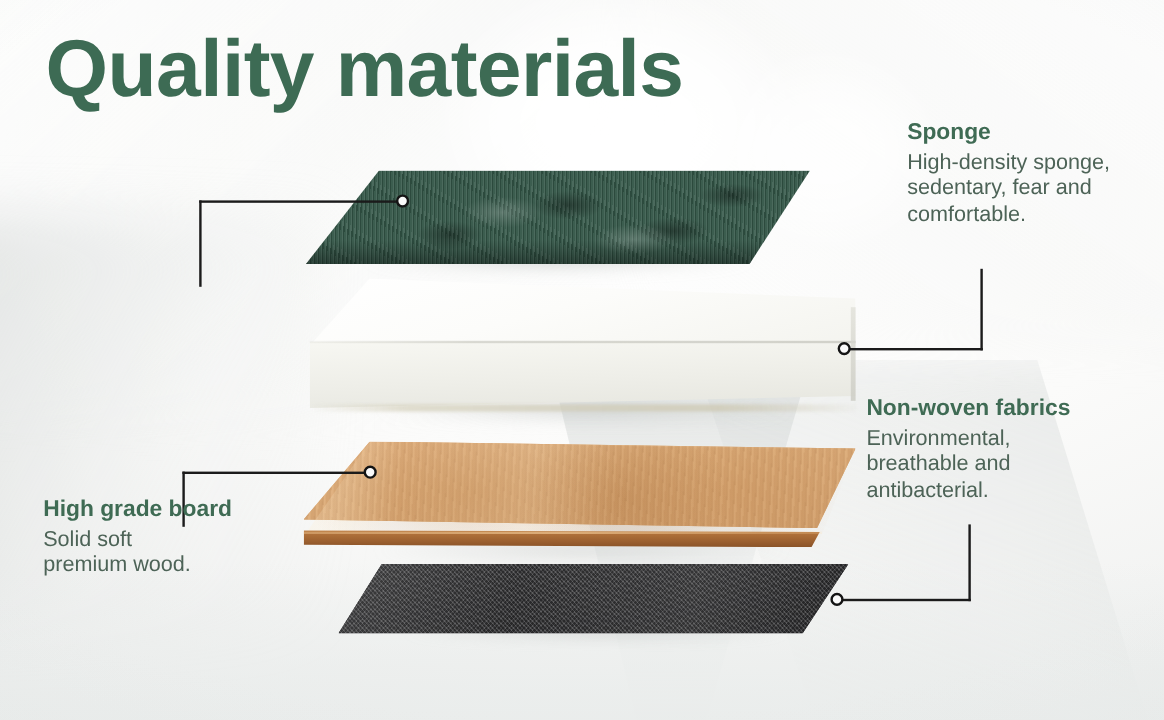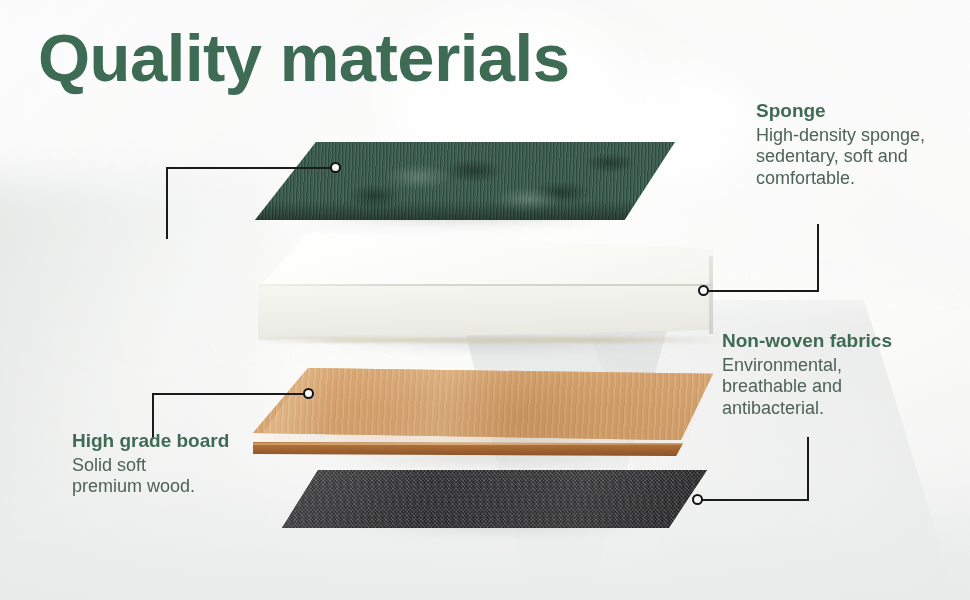--- a/index.html
+++ b/index.html
@@ -136,21 +136,21 @@
     background:radial-gradient(52% 60% at 50% 30%,rgba(176,180,178,.4),rgba(210,214,212,0) 72%);
     filter:blur(5px);}
 
   
   .callout{position:absolute;}
   .callout .c-title{font-size:19px;font-weight:700;color:#3f6b54;line-height:1.18;white-space:nowrap;}
   .callout .c-title.caps{letter-spacing:.3px;}
   .callout .c-body{font-size:18px;color:#4d6357;line-height:1.17;margin-top:3px;white-space:pre-line;}
 
   #c-corduroy{left:36px;top:238px;}
-  #c-board{left:36px;top:430px;margin-left:36px;}
+  #c-board{left:36px;top:414px;}
   #c-sponge{left:716px;top:100px;margin-left:40px;}
   #c-nonwoven{left:722px;top:330px;}
 
   
   .leader{position:absolute;}
   .leader .lh{position:absolute;height:2px;background:#1b1b1b;}
   .leader .lv{position:absolute;width:2px;background:#1b1b1b;}
   .leader .dot{position:absolute;width:11px;height:11px;border-radius:50%;
     border:2px solid #141414;background:#fafafa;box-sizing:border-box;}
 
@@ -256,21 +256,21 @@
 
   <div class="callout" id="c-board">
     <div class="c-title">High grade board</div>
     <div class="c-body">Solid soft
 premium wood.</div>
   </div>
 
   <div class="callout" id="c-sponge">
     <div class="c-title">Sponge</div>
     <div class="c-body">High-density sponge,
-sedentary, soft and
+sedentary, fear and
 comfortable.</div>
   </div>
 
   <div class="callout" id="c-nonwoven">
     <div class="c-title">Non-woven fabrics</div>
     <div class="c-body">Environmental,
 breathable and
 antibacterial.</div>
   </div>
 

